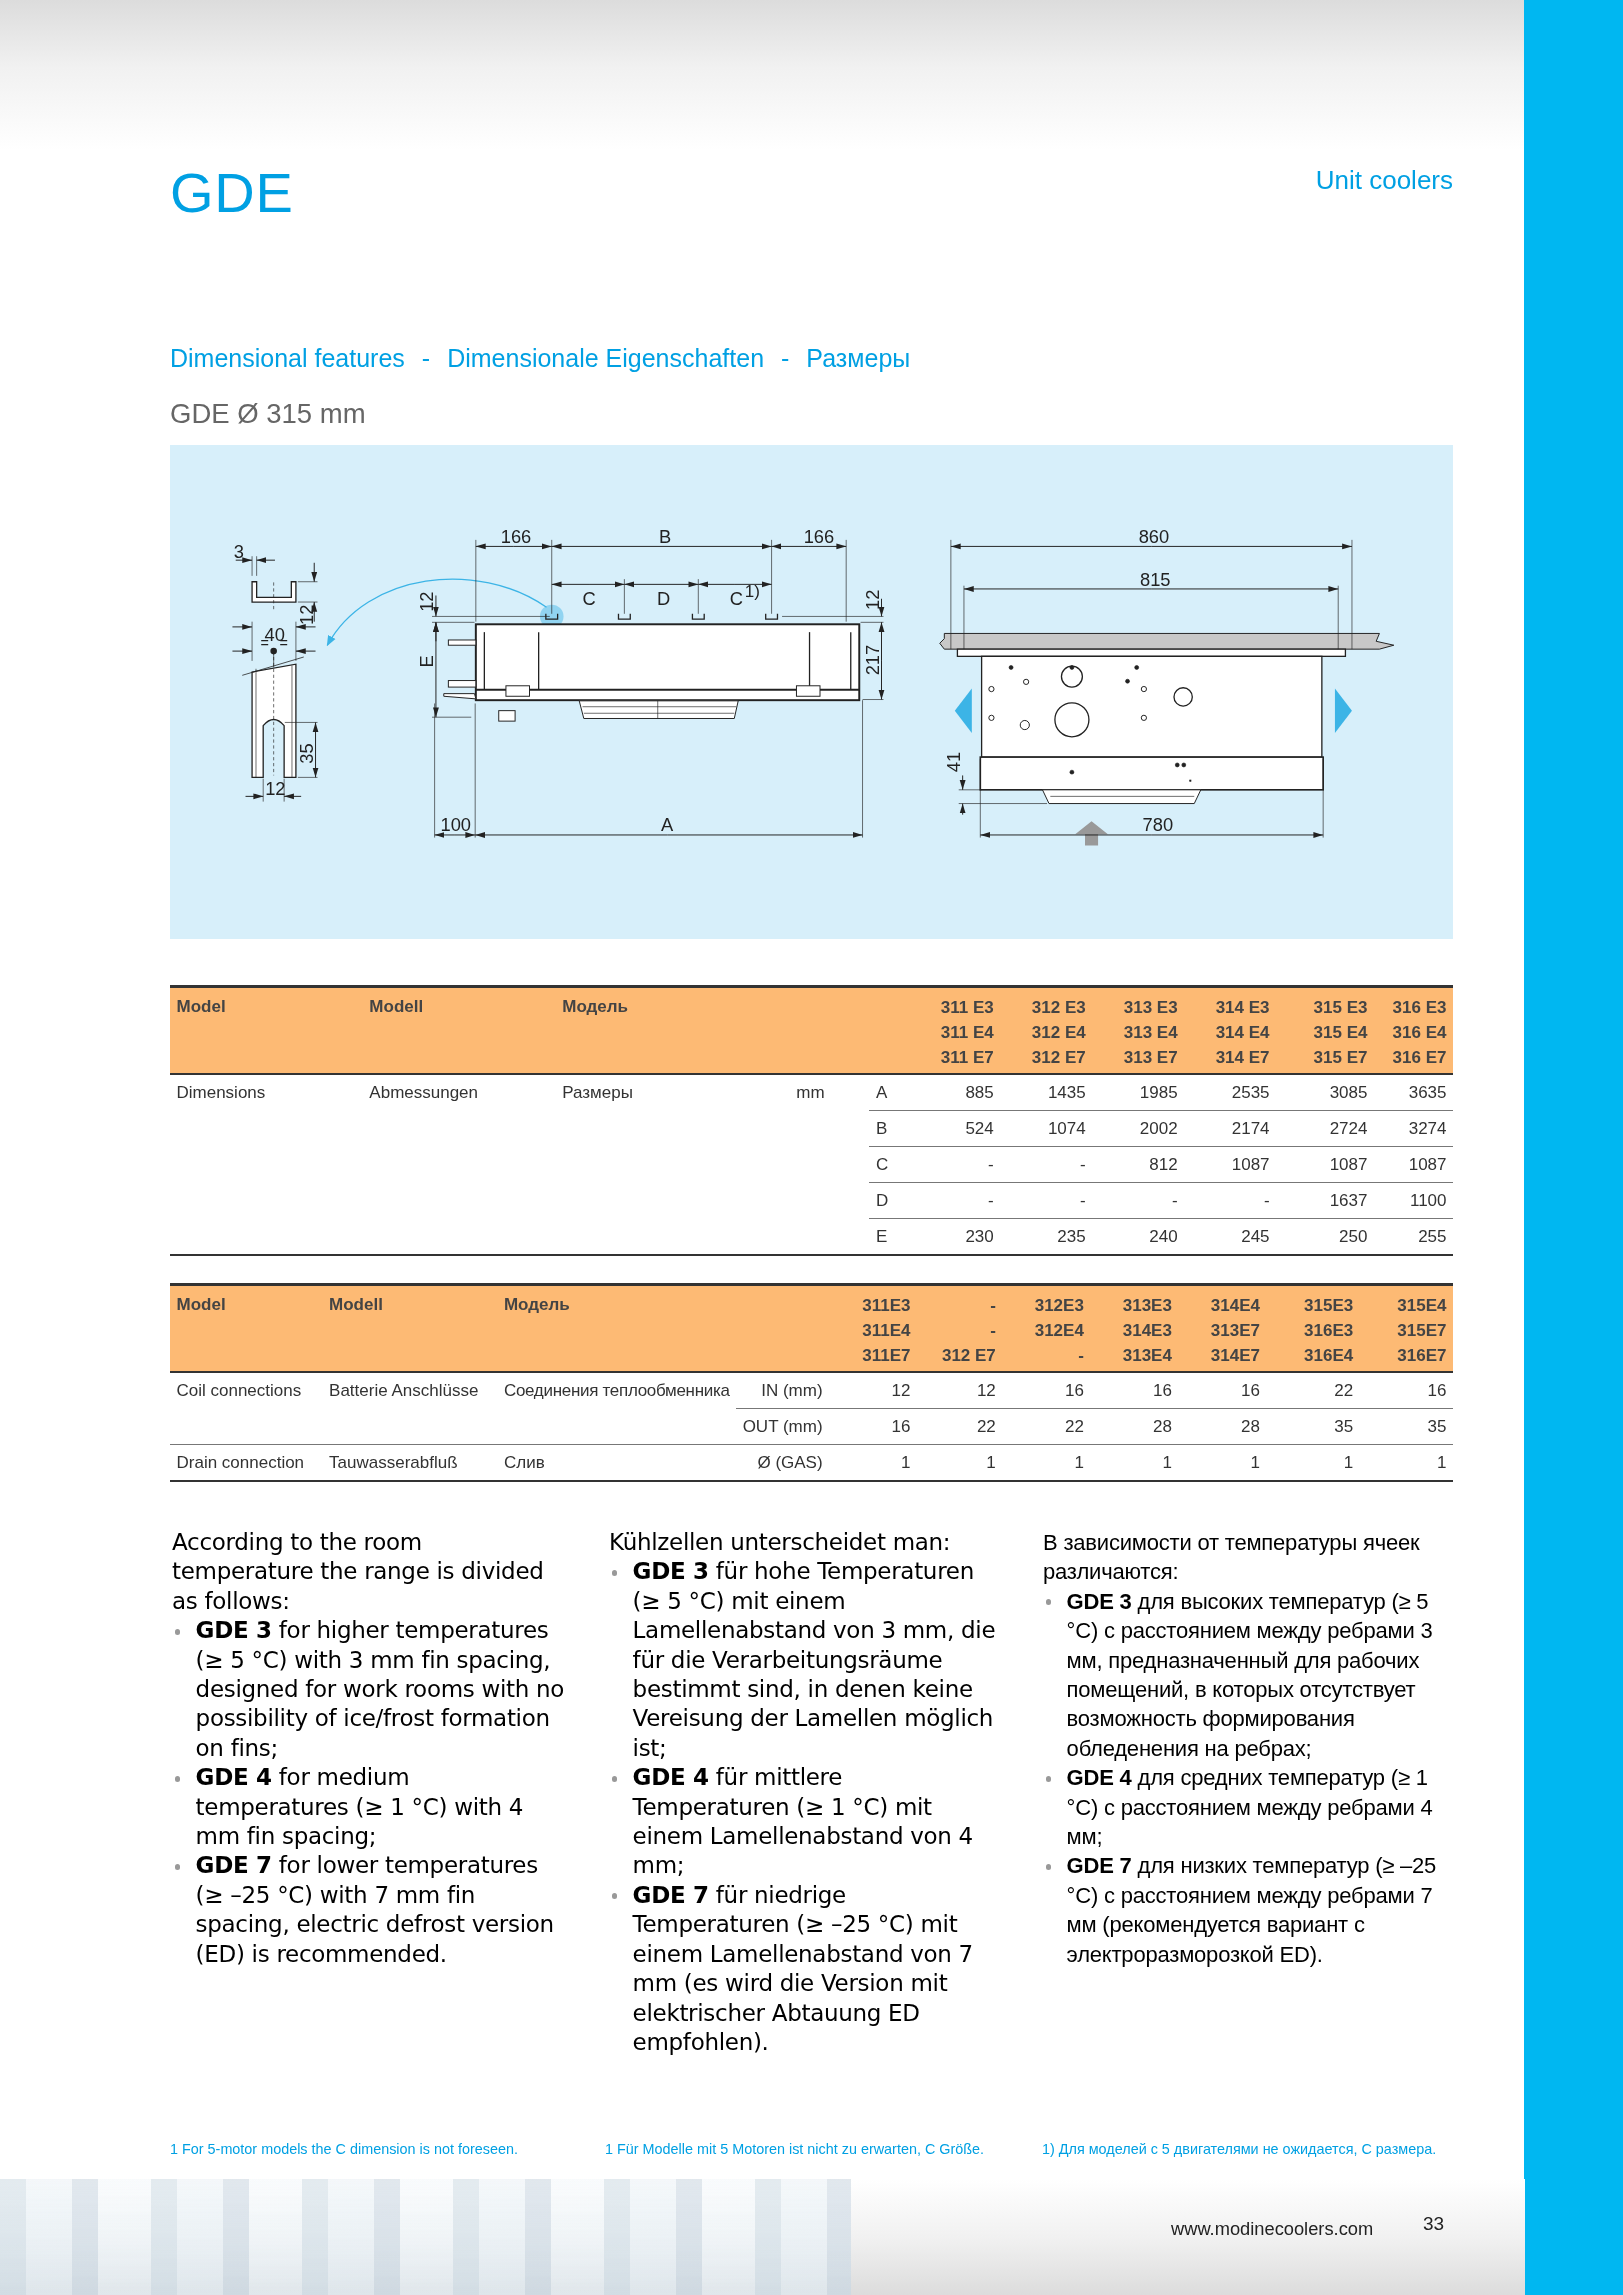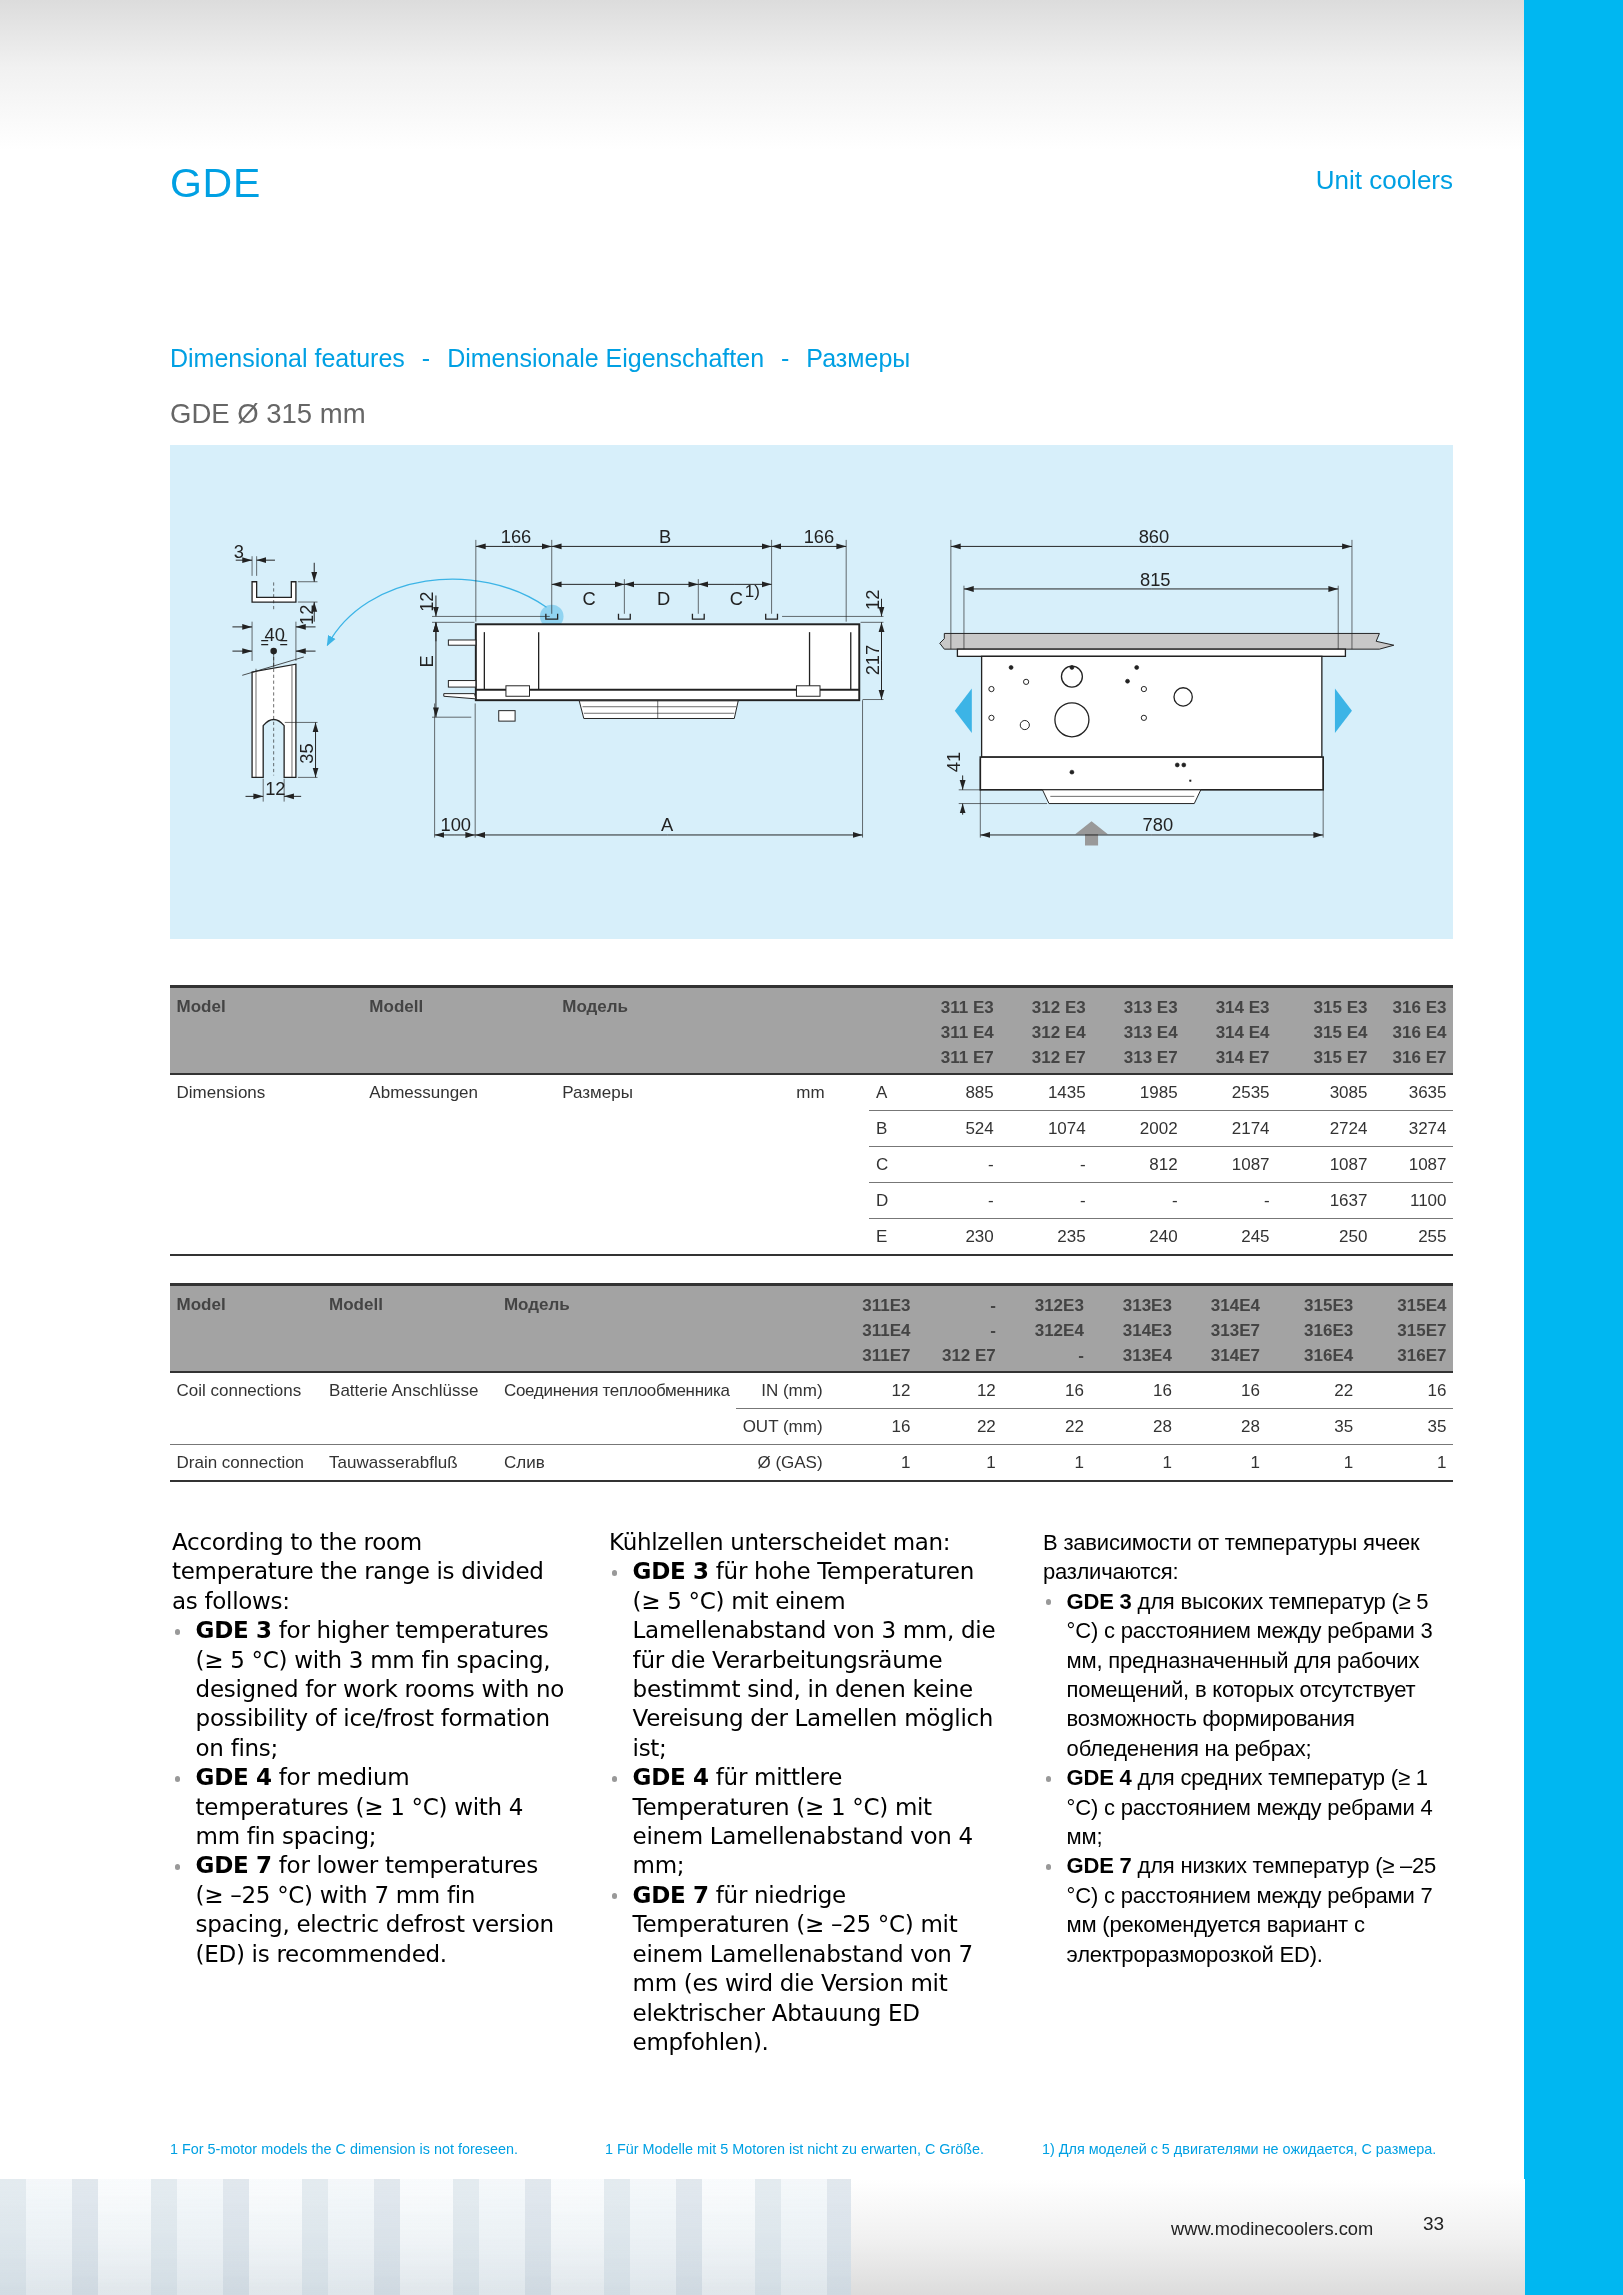--- a/index.html
+++ b/index.html
@@ -21,21 +21,21 @@
     background:linear-gradient(to bottom,#ffffff 0%,#f1f1f1 50%,#dcdcdc 100%);
   }
   .bottom-photo {
     position:absolute; left:0; top:2179px; width:851px; height:116px;
     background:
       repeating-linear-gradient(90deg, rgba(200,215,225,.55) 0 26px, rgba(225,235,242,.4) 26px 72px, rgba(190,205,218,.5) 72px 98px, rgba(235,242,247,.3) 98px 151px),
       linear-gradient(to bottom, rgba(255,255,255,1) 0%, rgba(220,232,240,.6) 100%);
     opacity:.9;
   }
   .title {
-    position:absolute; left:170px; top:160px; font-size:41px; color:#00a0e3; letter-spacing:0.7px;
+    position:absolute; left:170px; top:160px; font-size:56px; color:#00a0e3; letter-spacing:0.7px;
     font-family:"Liberation Sans Narrow","Liberation Sans", sans-serif;
   }
   .section-tag {
     position:absolute; right:170px; top:165px; font-size:26px; color:#00a0e3;
   }
   .subheading {
     position:absolute; left:170px; top:344px; font-size:25px; color:#00a0e3; white-space:nowrap;
   }
   .subheading .sep { margin:0 17px; }
   .model-size {
@@ -45,21 +45,21 @@
     position:absolute; left:170px; top:445px; width:1283px; height:494px; background:#d7effa;
   }
   .drawing-panel svg { position:absolute; left:0; top:0; }
   .drawing-panel text { font-family:"Liberation Sans", sans-serif; fill:#222; }
 
   table.spec {
     position:absolute; left:170px; border-collapse:collapse; width:1283px;
     font-size:17px; color:#333;
   }
   table.spec th, table.spec td { padding:0 6.5px; height:35px; vertical-align:middle; }
-  table.spec thead tr { background:#a3a3a3;border-radius:9px; }
+  table.spec thead tr { background:#fdba74;border-radius:9px; }
   table.spec thead th { font-weight:bold; color:#444; text-align:left; vertical-align:top; padding-top:9.2px; height:auto; }
   table.spec thead th.num { text-align:right; line-height:25px; padding-top:6.5px; padding-bottom:3.9px; }
   table.spec td.num { text-align:right; }
   table.spec td.sub { border-top:1.3px solid #777; }
   table.spec .top-rule { border-top:3.3px solid #333; }
   table.spec .bottom-rule { border-bottom:2.6px solid #333; }
   table.spec .head-rule { border-bottom:2.6px solid #333; }
   .unit-small { font-size:17px; }
   #tbl-dims { top:985px; }
   #tbl-conn { top:1283px; }

